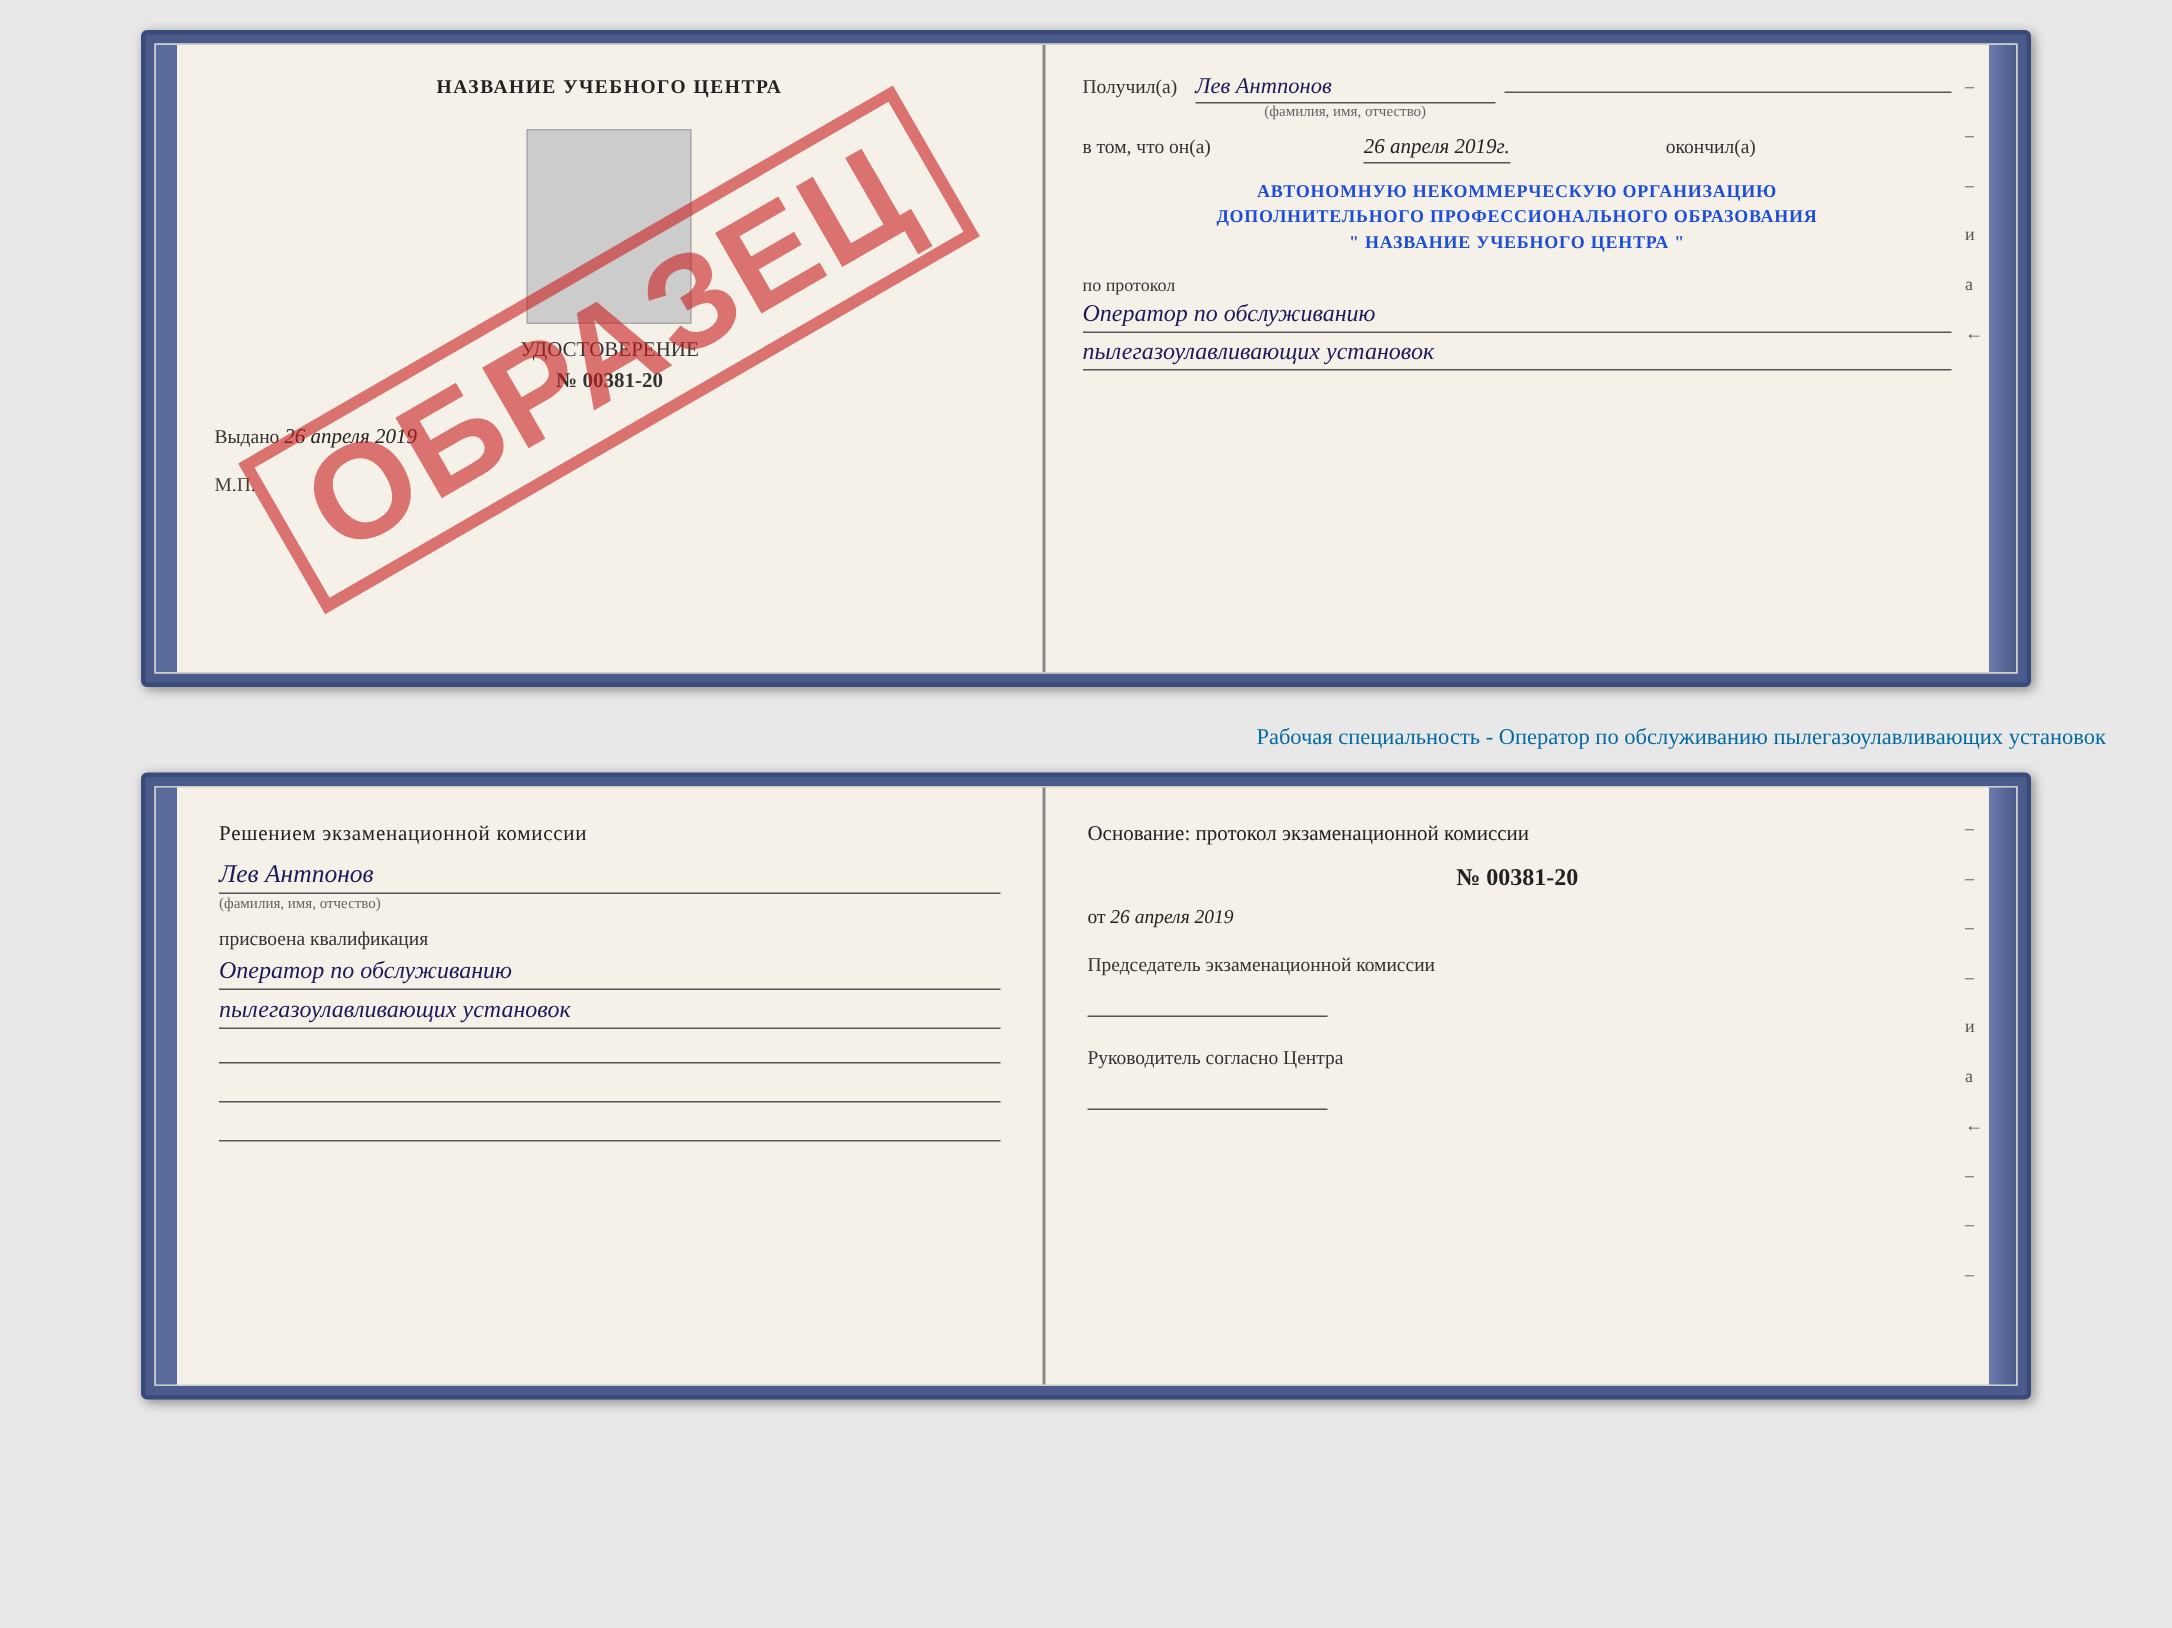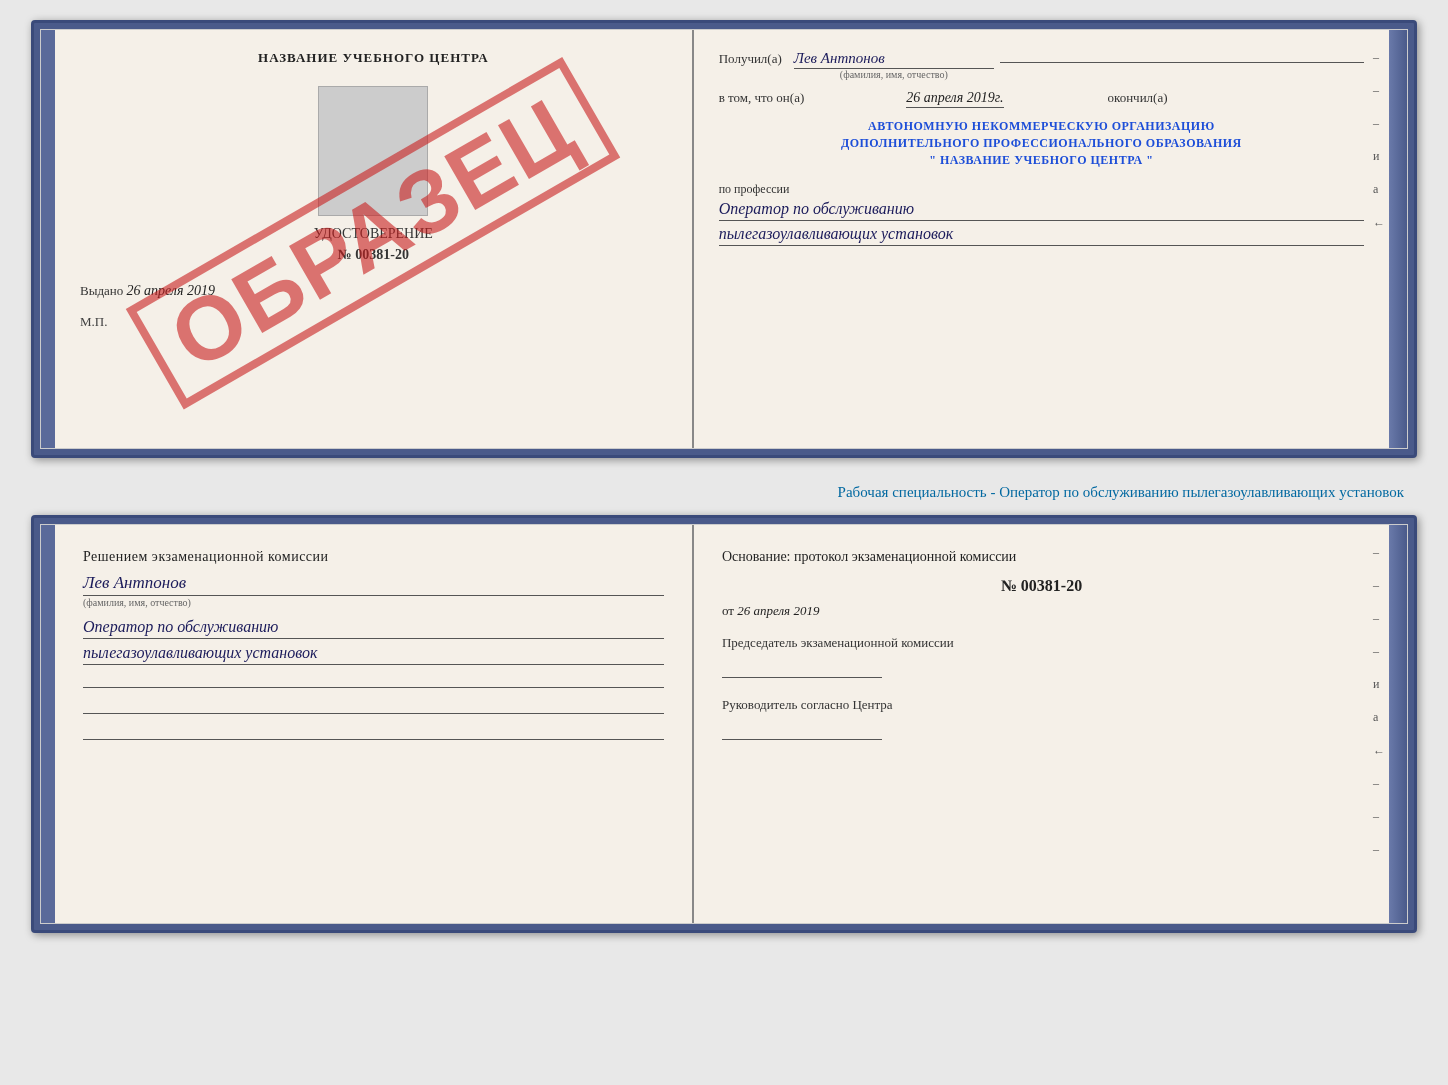--- a/index.html
+++ b/index.html
@@ -8,21 +8,21 @@
       font-family: 'Times New Roman', Times, serif;
       display: flex;
       flex-direction: column;
       align-items: center;
       padding: 20px;
       min-height: 1085px;
       width: 1448px;
     }
 
     .certificate-book {
-      width: 1386px;
+      width: 1260px;
       background: #4a5a8a;
       border: 3px solid #3a4a7a;
       border-radius: 4px;
       padding: 6px;
       margin-bottom: 12px;
       box-shadow: 2px 2px 8px rgba(0,0,0,0.4);
       position: relative;
     }
 
     .certificate-inner {
@@ -384,21 +384,21 @@
         <span class="field-label">окончил(а)</span>
       </div>
 
       <div class="right-section-title">
         <div>АВТОНОМНУЮ НЕКОММЕРЧЕСКУЮ ОРГАНИЗАЦИЮ</div>
         <div>ДОПОЛНИТЕЛЬНОГО ПРОФЕССИОНАЛЬНОГО ОБРАЗОВАНИЯ</div>
         <div>"   НАЗВАНИЕ УЧЕБНОГО ЦЕНТРА   "</div>
       </div>
 
       <div style="margin-top:14px;">
-        <div class="profession-label">по профессии</div>
+        <div class="profession-label">по протокол</div>
         <span class="profession-value">Оператор по обслуживанию</span>
         <span class="profession-value">пылегазоулавливающих установок</span>
       </div>
 
       <div class="side-marks">
         <span>–</span>
         <span>–</span>
         <span>–</span>
         <span>и</span>
         <span>а</span>
@@ -413,20 +413,21 @@
 <div class="between-text">Рабочая специальность - Оператор по обслуживанию пылегазоулавливающих установок</div>
 
 <div class="certificate-book">
   <div class="bottom-cert-inner">
     <div class="cert-spine"></div>
 
     <div class="bottom-left">
       <div class="bottom-section-title">Решением экзаменационной комиссии</div>
       <span class="bottom-name-handwritten">Лев Антпонов</span>
       <span class="bottom-subtext">(фамилия, имя, отчество)</span>
+      <div class="bottom-assigned-text">присвоена квалификация</div>
       <span class="bottom-profession-value">Оператор по обслуживанию</span>
       <span class="bottom-profession-value">пылегазоулавливающих установок</span>
       <span class="bottom-underline"></span>
       <span class="bottom-underline"></span>
       <span class="bottom-underline" style="margin-top:4px;"></span>
     </div>
 
     <div class="bottom-right" style="position:relative;">
       <div class="bottom-right-label">Основание: протокол экзаменационной комиссии</div>
       <span class="bottom-right-number">№ 00381-20</span>

